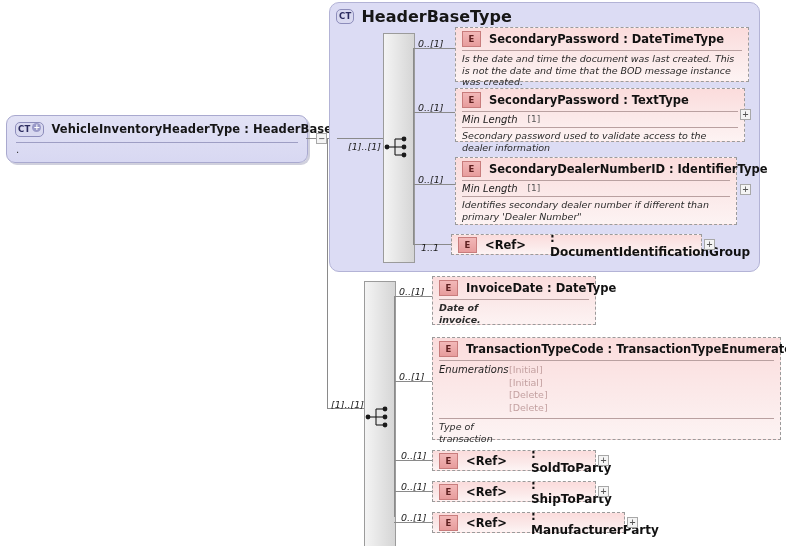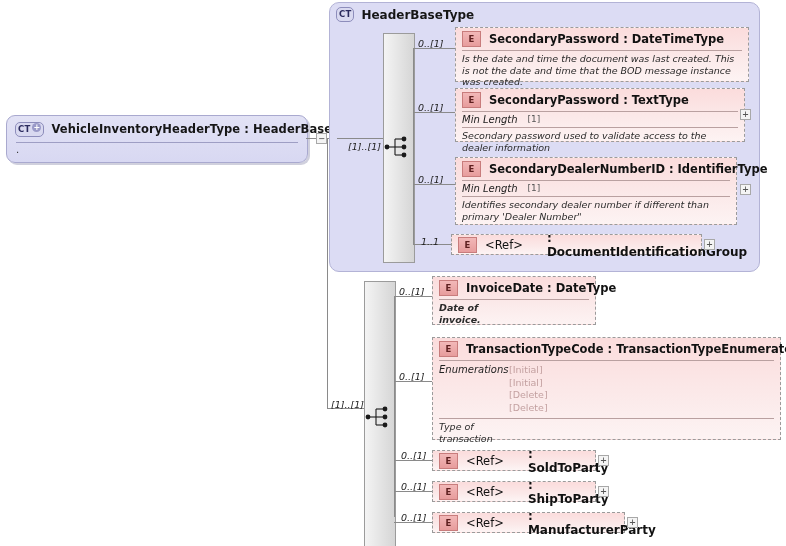--- a/index.html
+++ b/index.html
@@ -44,21 +44,21 @@
   }
 
   
   #header-base-panel{
     left:329px;top:2px;width:429px;height:268px;
     background:#dcdcf4;border:1px solid #b3b3d6;border-radius:10px;
   }
   #header-base-panel .panel-hdr{
     display:flex;align-items:center;gap:7px;padding:4px 0 0 6px;
   }
-  #header-base-panel .panel-title{font-weight:bold;font-size:12px;color:#161616;}
+  #header-base-panel .panel-title{font-weight:bold;font-size:16px;color:#161616;}
 
   
   .seq-bar{
     background:linear-gradient(90deg,#f4f4f4,#e6e6e6 45%,#d5d5d5);
     border:1px solid #9b9b9b;
   }
   .seq-icon{width:30px;height:26px;}
 
   
   .el-box{
@@ -87,21 +87,21 @@
   }
   .enum-row{display:flex;padding:3px 0 2px 6px;}
   .enum-label{font-style:italic;font-size:10px;color:#222;width:70px;flex:0 0 auto;}
   .enum-list{font-size:9.5px;color:#c3a0a0;line-height:1.32;}
 
   .ref-box{
     background:linear-gradient(#fbdcdc,#fbe9e9 60%,#fdf4f4);
     border:1px dashed #9b9b9b;box-sizing:border-box;
     display:flex;align-items:center;gap:8px;padding:0 6px;
   }
-  .ref-tag{font-weight:normal;font-size:11.5px;color:#111;}
+  .ref-tag{font-weight:bold;font-size:11.5px;color:#111;}
   .ref-type{font-weight:bold;font-size:12px;color:#111;margin-left:16px;}
 
   
   .card{
     font-style:italic;font-size:9.5px;color:#1c1c1c;white-space:nowrap;
   }
 
   
   .plusbox,.minusbox{
     width:11px;height:11px;background:#f4f4f4;border:1px solid #a8a8a8;
@@ -198,21 +198,21 @@
   <div class="el-facet">
     <span>Min Length</span>
     <span class="facet-val">[1]</span>
   </div>
   <div class="el-rule"></div>
   <div class="el-doc">Identifies secondary dealer number if different than primary 'Dealer Number"</div>
 </div>
 <div class="abs plusbox" style="left:740px;top:184px;">+</div>
 
 <div class="abs hline" style="left:413px;top:244px;width:38px;"></div>
-<div class="abs card" style="left:421px;top:236px;">1..1</div>
+<div class="abs card" style="left:421px;top:242px;">1..1</div>
 <div class="abs ref-box" style="left:451px;top:234px;width:251px;height:21px;">
   <span class="el-badge">E</span>
   <span class="ref-tag">&lt;Ref&gt;</span>
   <span class="ref-type">: DocumentIdentificationGroup</span>
 </div>
 <div class="abs plusbox" style="left:704px;top:239px;">+</div>
 
 <div class="abs vline" style="left:327px;top:138px;height:270px;"></div>
 <div class="abs hline" style="left:327px;top:408px;width:37px;"></div>
 <div class="abs card" style="left:331px;top:399px;">[1]..[1]</div>

